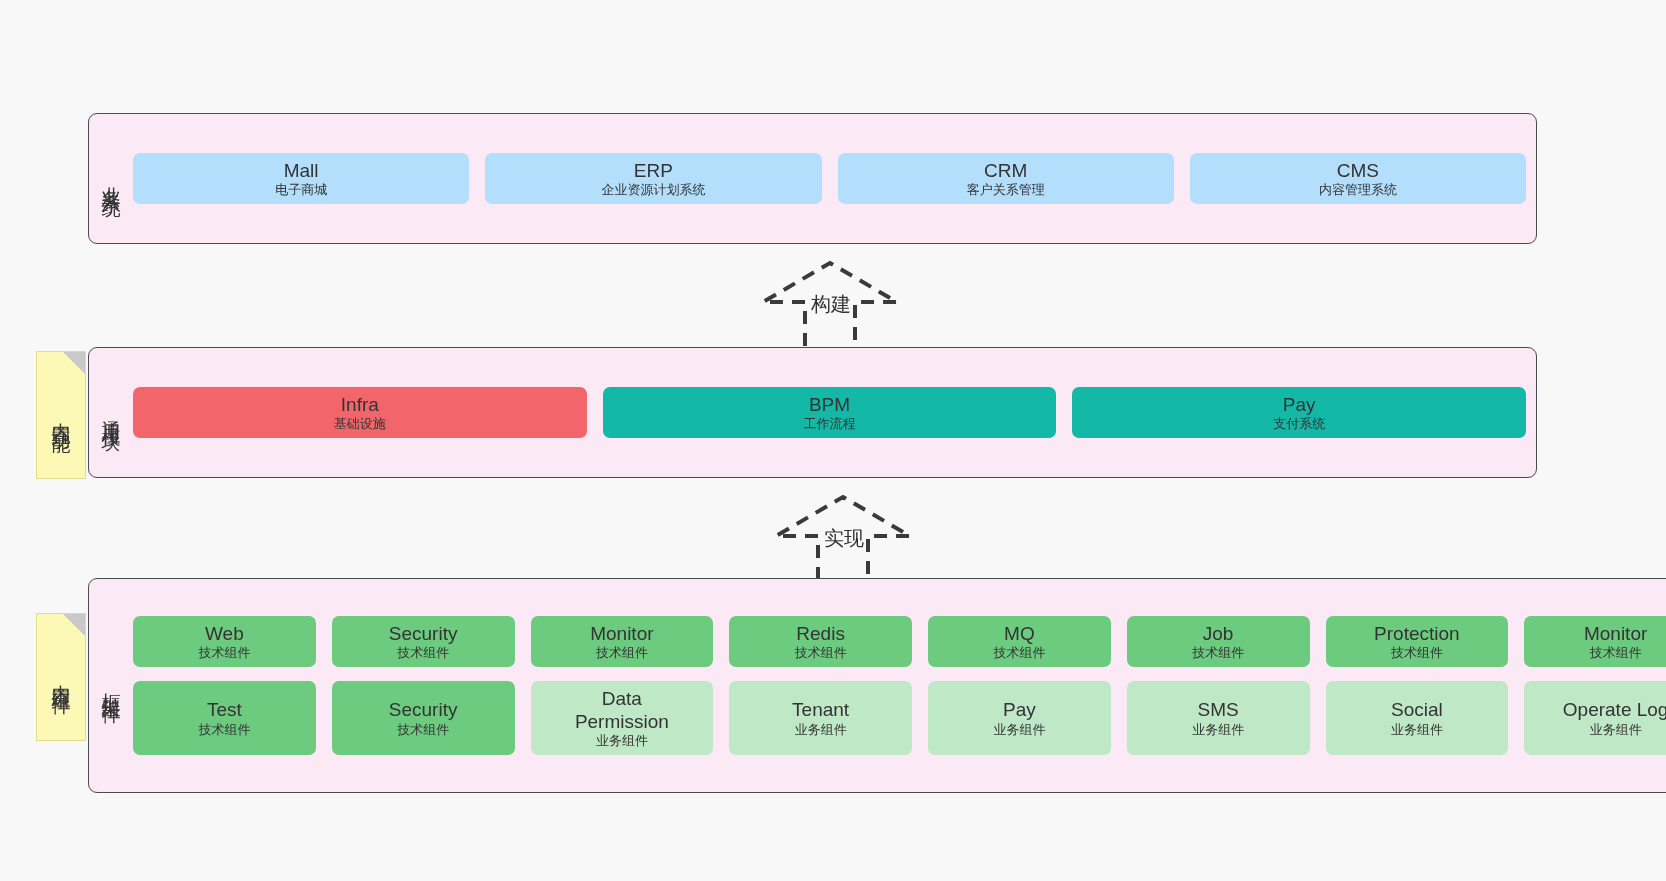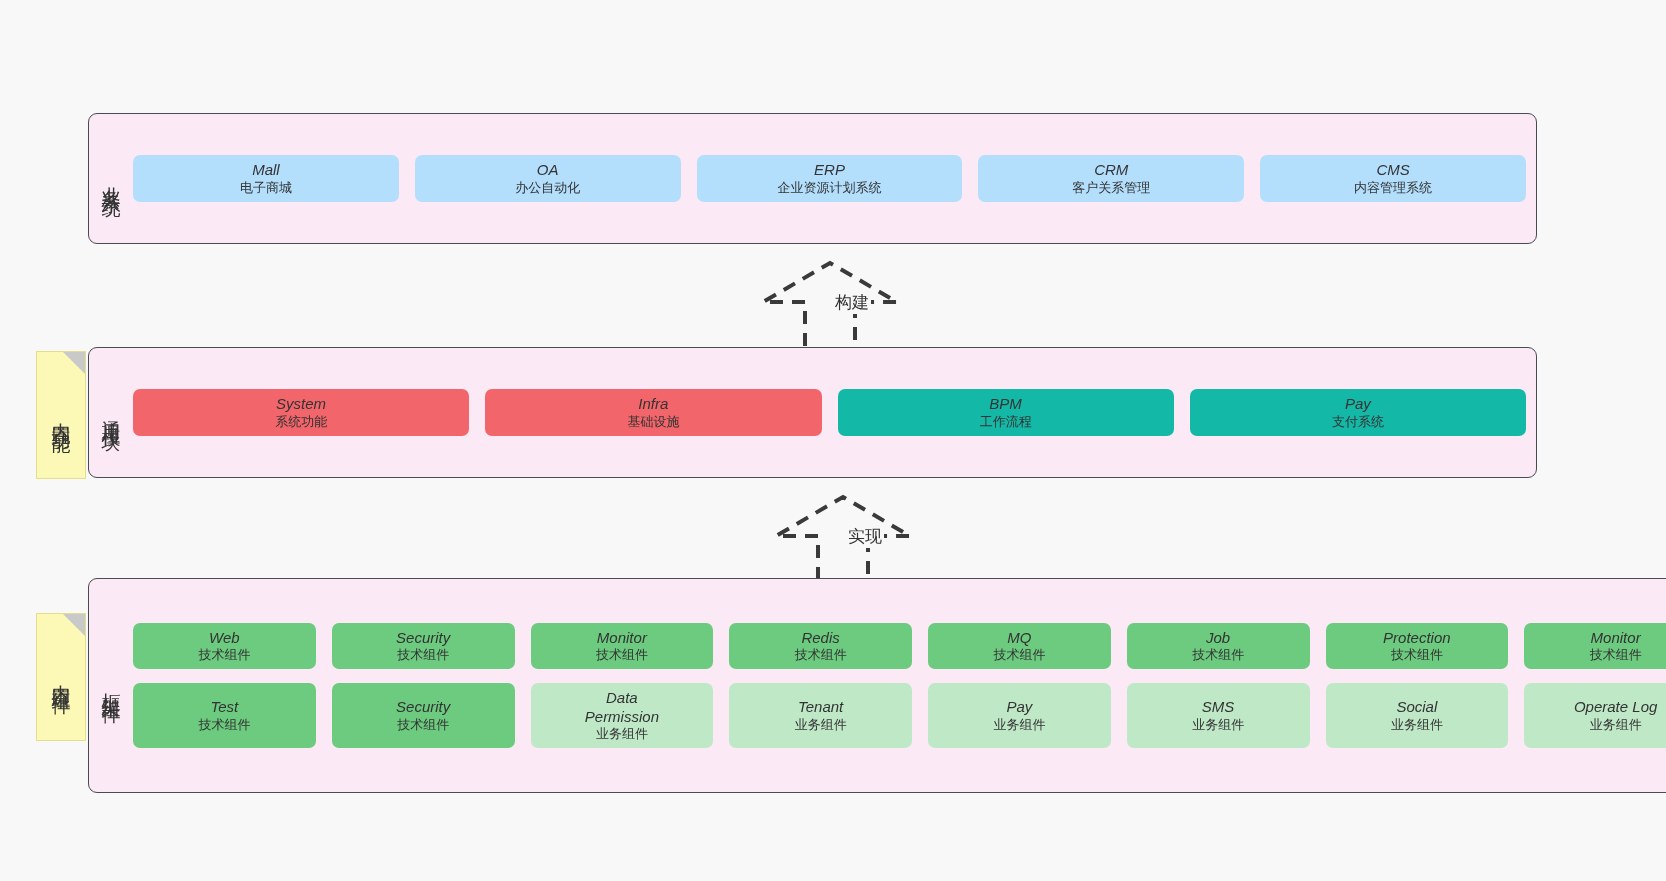--- a/index.html
+++ b/index.html
@@ -78,62 +78,57 @@
     border-radius:7px;
     display:flex;
     flex-direction:column;
     align-items:center;
     justify-content:center;
     box-sizing:border-box;
     padding:6px 4px;
     text-align:center;
     line-height:1.22;
   }
-  .cell .t1{font-size:15px;font-style:italic;}
+  .cell .t1{font-size:19px;}
   .cell .t2{font-size:13px;}
 
   
   .c-blue      {background:#b3dffc;}
   .c-red       {background:#f2656a;}
   .c-pink      {background:#14b8a6;}
   .c-green     {background:#6ccb7f;}
   .c-lightgreen{background:#bfe8c7;}
 
   
   .arrow{
     position:absolute;
     z-index:3;
   }
   .arrow-label{
     position:absolute;
-    font-size:17px;
+    font-size:20px;
     color:#333;
     background:#f8f8f8;
     padding:0 2px;
     z-index:6;
     white-space:nowrap;
-    margin-left:24px;
   }
 </style>
 </head>
 <body>
 
 <div class="layer" id="layer1" style="left:88px; top:113px; width:1449px; height:131px;">
   <div class="layer-title">
     <span class="vtext">业务系统</span>
   </div>
   <div class="layer-body">
     <div class="row">
       <div class="cell c-blue">
         <span class="t1">Mall</span>
         <span class="t2">电子商城</span>
-      </div>
-      <div class="cell c-blue">
-        <span class="t1">OA</span>
-        <span class="t2">办公自动化</span>
       </div>
       <div class="cell c-blue">
         <span class="t1">ERP</span>
         <span class="t2">企业资源计划系统</span>
       </div>
       <div class="cell c-blue">
         <span class="t1">CRM</span>
         <span class="t2">客户关系管理</span>
       </div>
       <div class="cell c-blue">
@@ -154,24 +149,20 @@
   <span class="vtext">内置功能</span>
 </div>
 
 <div class="layer" id="layer2" style="left:88px; top:347px; width:1449px; height:131px;">
   <div class="layer-title">
     <span class="vtext">通用模块</span>
   </div>
   <div class="layer-body">
     <div class="row">
       <div class="cell c-red">
-        <span class="t1">System</span>
-        <span class="t2">系统功能</span>
-      </div>
-      <div class="cell c-red">
         <span class="t1">Infra</span>
         <span class="t2">基础设施</span>
       </div>
       <div class="cell c-pink">
         <span class="t1">BPM</span>
         <span class="t2">工作流程</span>
       </div>
       <div class="cell c-pink">
         <span class="t1">Pay</span>
         <span class="t2">支付系统</span>

